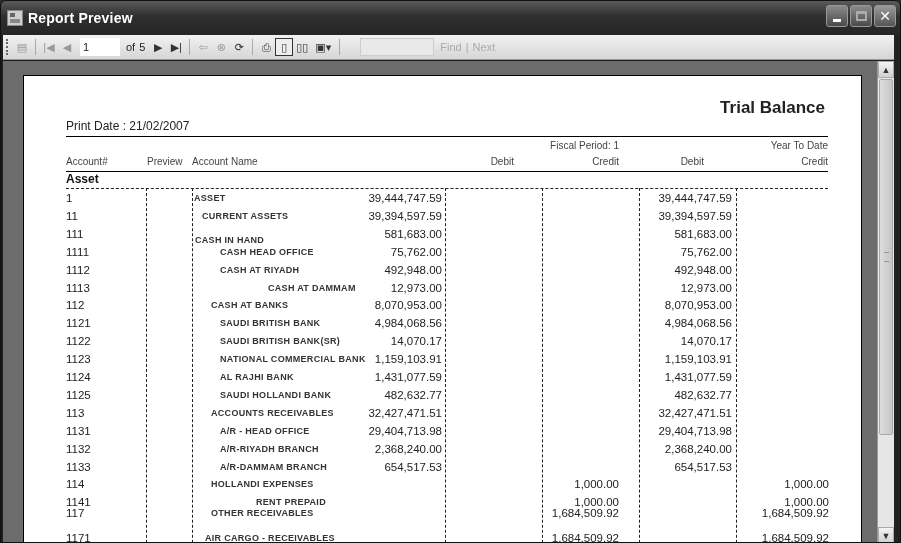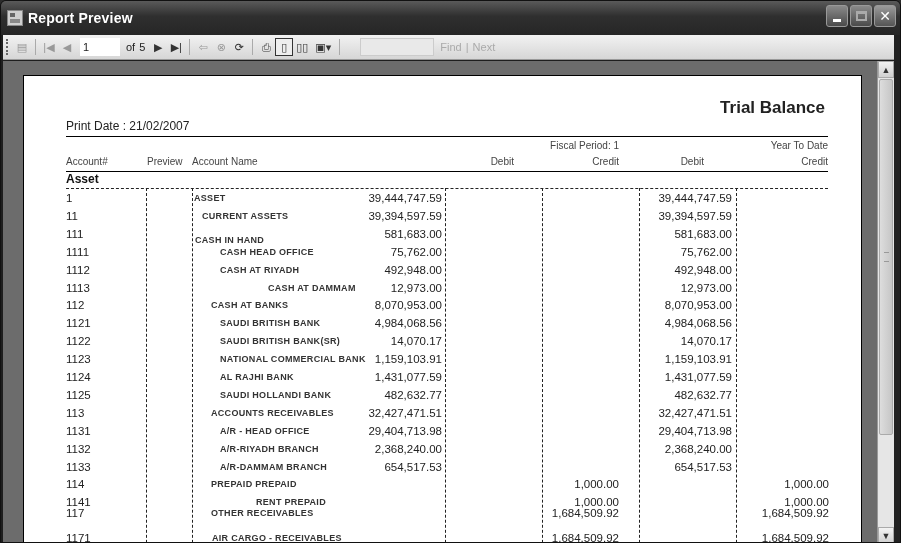--- a/index.html
+++ b/index.html
@@ -292,21 +292,21 @@
           <div class="row" style="top: 268.5px;">
             <span class="acct">1133</span>
             <span class="name" style="left: 196px;">A/R-DAMMAM BRANCH</span>
             <span class="num c1">654,517.53</span>
             <span class="num c2"></span>
             <span class="num c3">654,517.53</span>
             <span class="num c4"></span>
           </div>
           <div class="row" style="top: 286.4px;">
             <span class="acct">114</span>
-            <span class="name" style="left: 187px;">PREPAID PREPAID</span>
+            <span class="name" style="left: 187px;">HOLLANDI EXPENSES</span>
             <span class="num c1"></span>
             <span class="num c2">1,000.00</span>
             <span class="num c3"></span>
             <span class="num c4">1,000.00</span>
           </div>
           <div class="row" style="top: 304.3px;">
             <span class="acct">1141</span>
             <span class="name" style="left: 196px; padding-left: 36px;">RENT PREPAID</span>
             <span class="num c1"></span>
             <span class="num c2">1,000.00</span>
@@ -316,21 +316,21 @@
           <div class="row" style="top: 315px;">
             <span class="acct">117</span>
             <span class="name" style="left: 187px;">OTHER RECEIVABLES</span>
             <span class="num c1"></span>
             <span class="num c2">1,684,509.92</span>
             <span class="num c3"></span>
             <span class="num c4">1,684,509.92</span>
           </div>
           <div class="row" style="top: 340.1px;">
             <span class="acct">1171</span>
-            <span class="name" style="left: 188px;">AIR CARGO - RECEIVABLES</span>
+            <span class="name" style="left: 181px;">AIR CARGO - RECEIVABLES</span>
             <span class="num c1"></span>
             <span class="num c2">1,684,509.92</span>
             <span class="num c3"></span>
             <span class="num c4">1,684,509.92</span>
           </div>
         </div>
     </div>
   </div>
 
   <div class="scrollbar">

